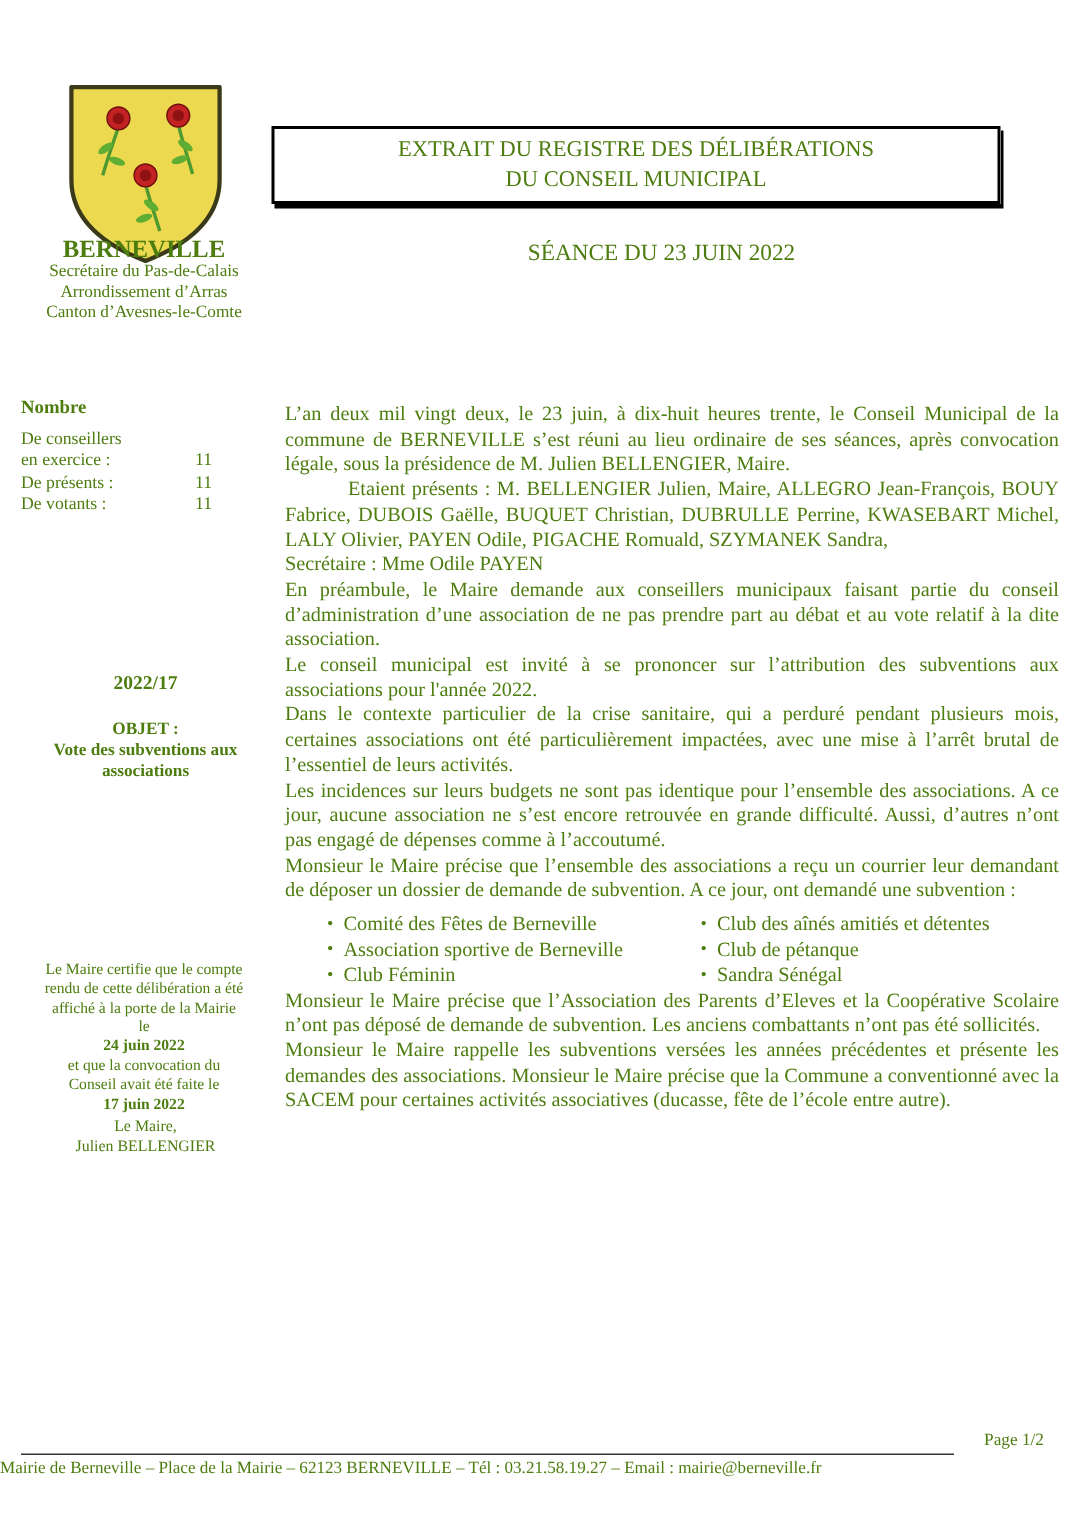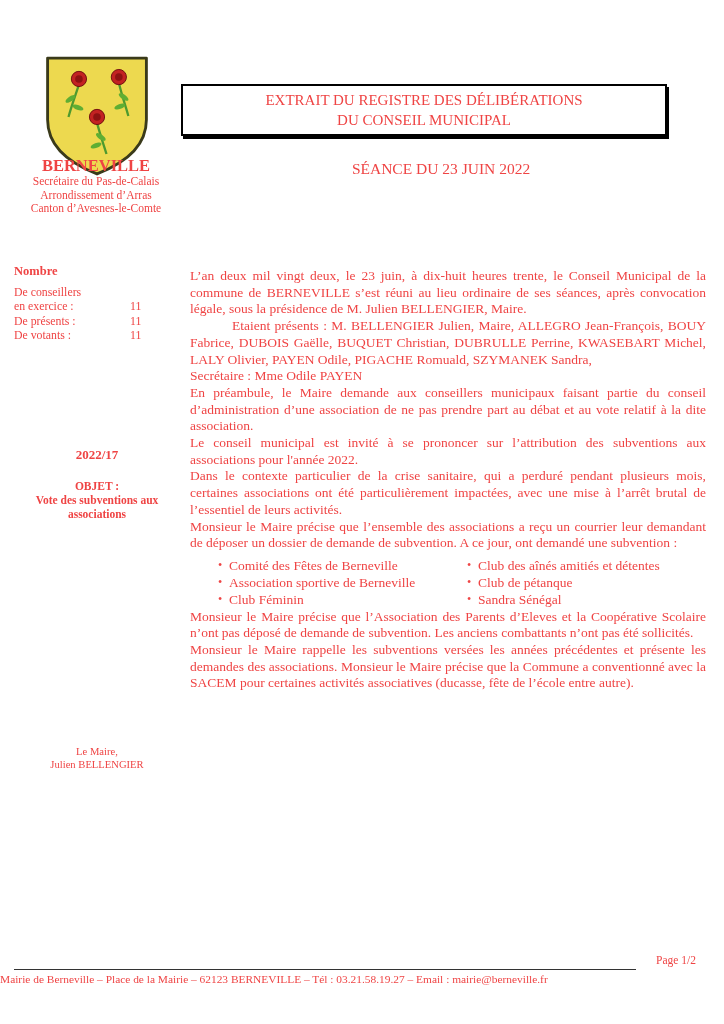--- a/index.html
+++ b/index.html
@@ -1,18 +1,18 @@
 <!DOCTYPE html>
 <html><head>
 <meta charset="utf-8">
 <style>
   html,body{margin:0;padding:0;background:#9a9a9a;}
   .page{
     position:relative;width:724px;height:1024px;margin:0 auto;background:#ffffff;
-    font-family:"Liberation Serif","DejaVu Serif",serif;color:#ef4444;overflow:hidden;
+    font-family:"Liberation Serif","DejaVu Serif",serif;color:#4d7c0f;overflow:hidden;
   }
   .abs{position:absolute;}
   
   .header-box{
     left:181px;top:84px;width:482px;border:2px solid #000;box-shadow:2px 3px 0 #000;
     text-align:center;padding:4px 0;font-size:15px;line-height:20px;
   }
   .seance{left:197px;top:160px;width:488px;text-align:center;font-size:15.5px;font-weight:normal;}
   
   .shield-wrap{left:40px;top:53px;width:114px;height:126px;}
@@ -122,33 +122,44 @@
   </div>
 
   <div class="abs ref">2022/17</div>
 
   <div class="abs objet">
     <div>OBJET :</div>
     <div>Vote des subventions aux</div>
     <div>associations</div>
   </div>
 
+  <div class="abs certify">
+    <div class="cert-text">Le Maire certifie que le compte
+rendu de cette délibération a été
+affiché à la porte de la Mairie
+le</div>
+    <div class="cert-date">24 juin 2022</div>
+    <div class="cert-text">et que la convocation du
+Conseil avait été faite le</div>
+    <div class="cert-date">17 juin 2022</div>
+  </div>
 
   <div class="abs signature">
     <div>Le Maire,</div>
     <div>Julien BELLENGIER</div>
   </div>
 
   <div class="abs main-flow">
     <p>L’an deux mil vingt deux, le 23 juin, à dix-huit heures trente, le Conseil Municipal de la commune de BERNEVILLE s’est réuni au lieu ordinaire de ses séances, après convocation légale, sous la présidence de M. Julien BELLENGIER, Maire.</p>
     <p class="p-indent">Etaient présents : M. BELLENGIER Julien, Maire, ALLEGRO Jean-François, BOUY Fabrice, DUBOIS Gaëlle, BUQUET Christian, DUBRULLE Perrine, KWASEBART Michel, LALY Olivier, PAYEN Odile, PIGACHE Romuald, SZYMANEK Sandra,</p>
     <p class="p-secretaire">Secrétaire : Mme Odile PAYEN</p>
     <p class="p-first-gap">En préambule, le Maire demande aux conseillers municipaux faisant partie du conseil d’administration d’une association de ne pas prendre part au débat et au vote relatif à la dite association.</p>
     <p class="p-gap">Le conseil municipal est invité à se prononcer sur l’attribution des subventions aux associations pour l'année 2022.</p>
     <p class="p-gap">Dans le contexte particulier de la crise sanitaire, qui a perduré pendant plusieurs mois, certaines associations ont été particulièrement impactées, avec une mise à l’arrêt brutal de l’essentiel de leurs activités.</p>
+    <p class="p-gap">Les incidences sur leurs budgets ne sont pas identique pour l’ensemble des associations. A ce jour, aucune association ne s’est encore retrouvée en grande difficulté. Aussi, d’autres n’ont pas engagé de dépenses comme à l’accoutumé.</p>
     <p class="p-gap">Monsieur le Maire précise que l’ensemble des associations a reçu un courrier leur demandant de déposer un dossier de demande de subvention. A ce jour, ont demandé une subvention :</p>
 
     <div class="bullets">
       <div class="bcol bcol1">
         <div class="b-item">
           <span class="bullet">•</span>
           <span>Comité des Fêtes de Berneville</span>
         </div>
         <div class="b-item">
           <span class="bullet">•</span>

